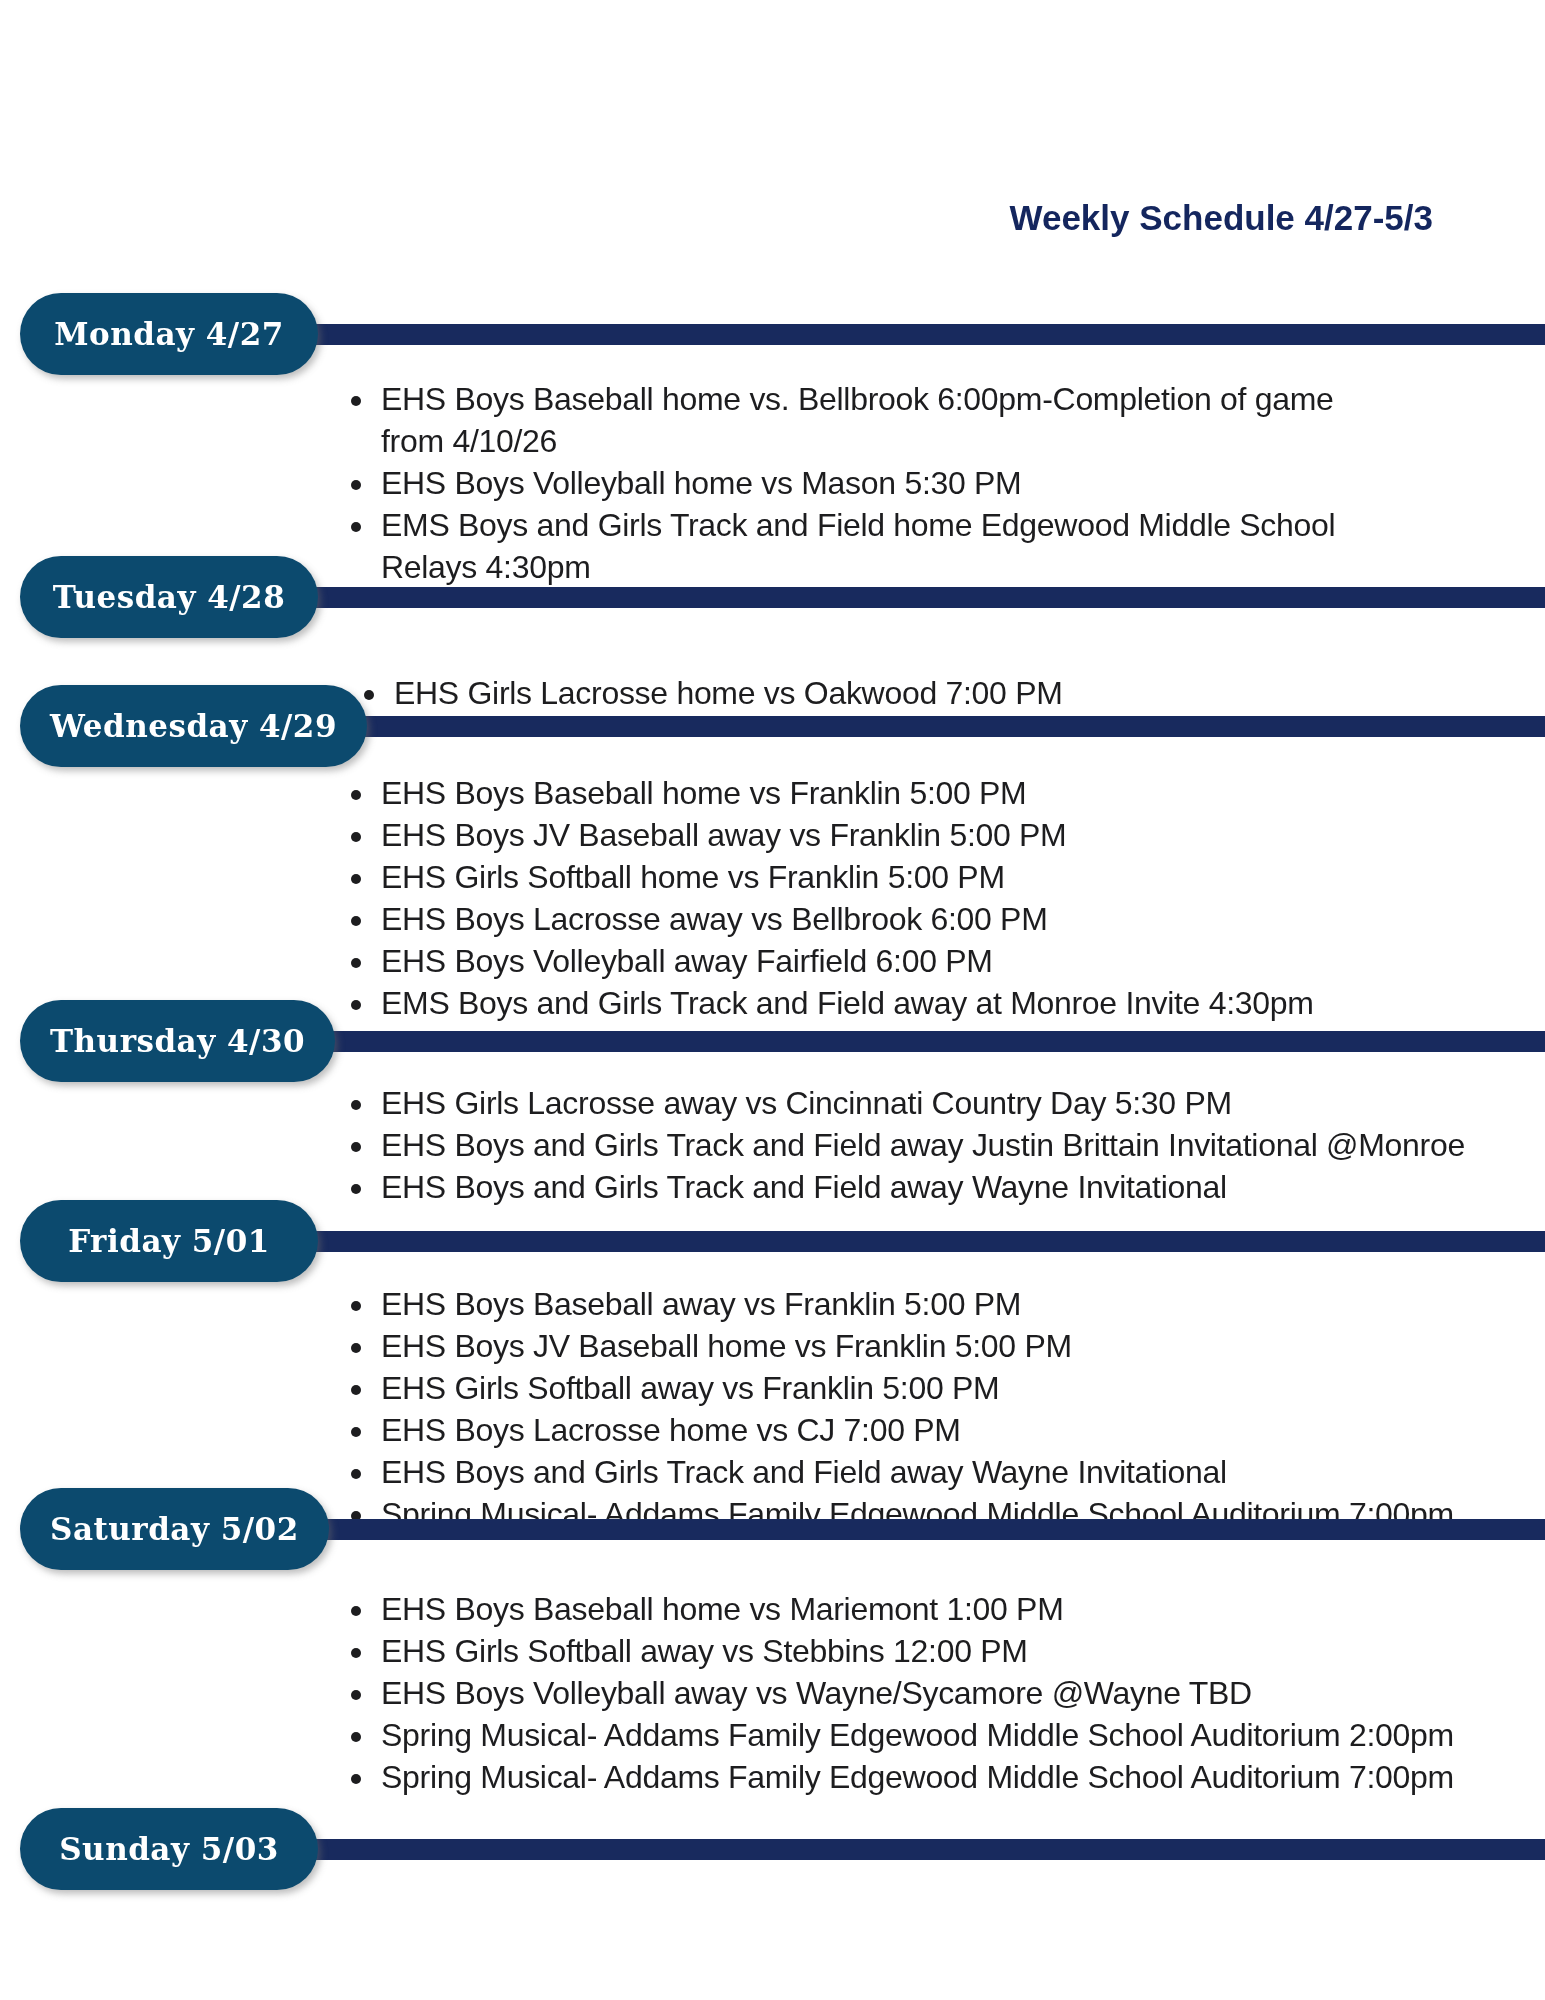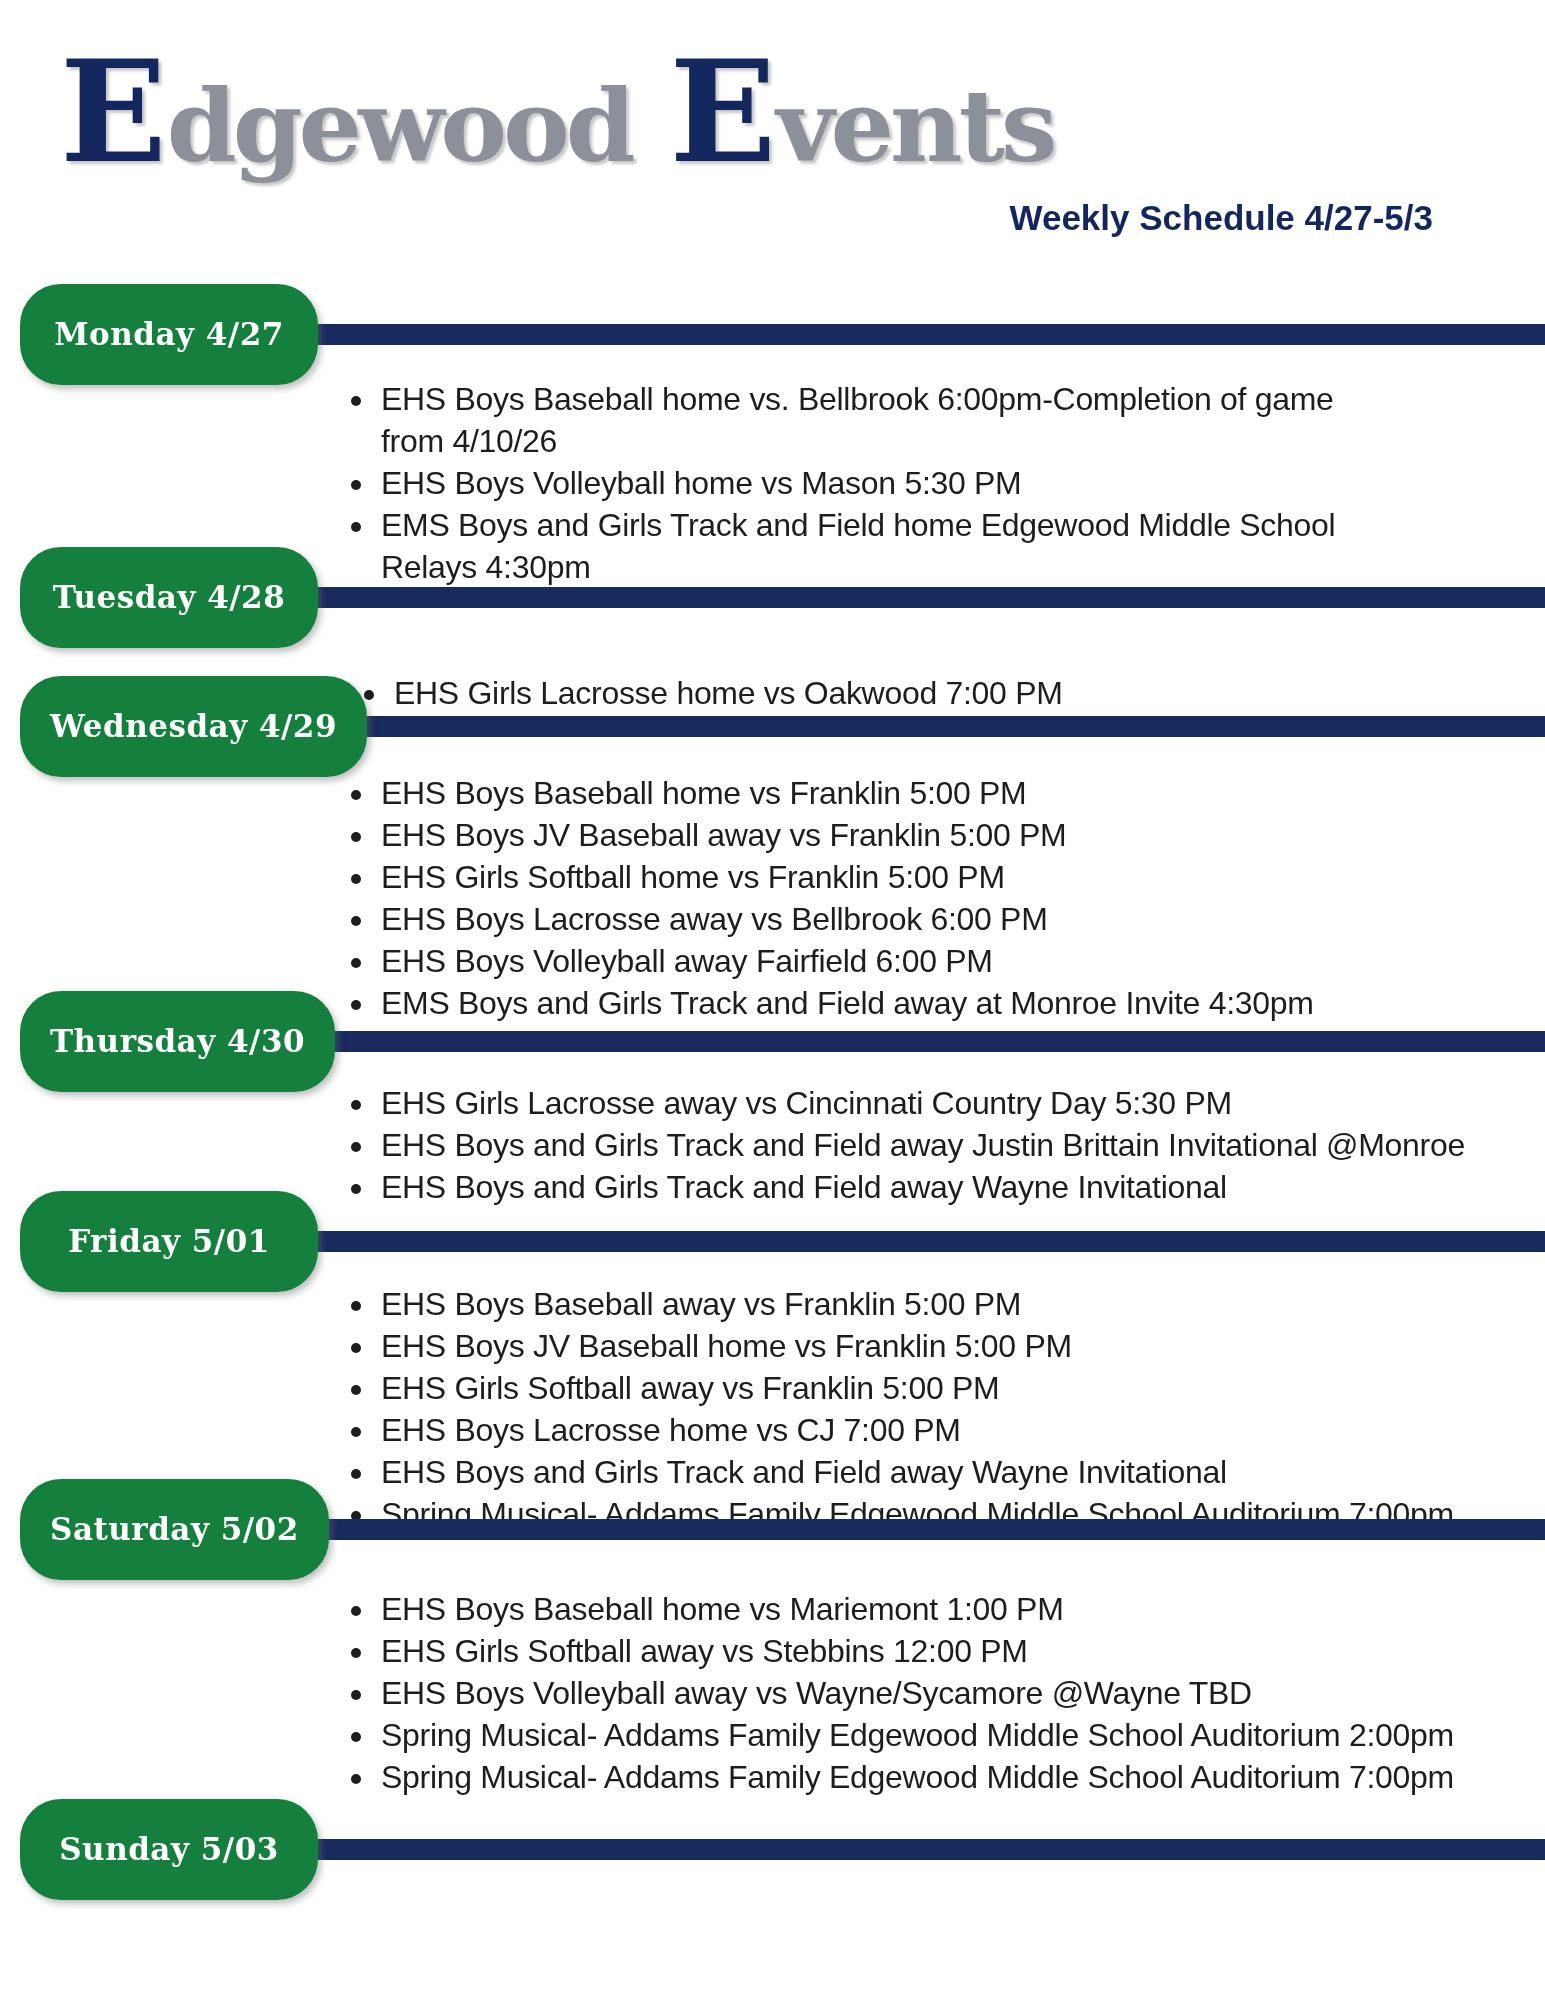--- a/index.html
+++ b/index.html
@@ -48,23 +48,23 @@
   .day-header {
     position: absolute;
     left: 20px;
     right: 0;
     height: 82px;
     display: flex;
     align-items: center;
     z-index: 2;
   }
   .pill {
-    background: #15803d;
+    background: #0c4a6e;
     color: #ffffff;
-    height: 101px;
+    height: 82px;
     min-width: 298px;
     padding: 0 30px;
     border-radius: 41px;
     display: flex;
     align-items: center;
     justify-content: center;
     font-family: "DejaVu Serif", serif;
     font-weight: bold;
     font-size: 31px;
     letter-spacing: 0.5px;
@@ -110,23 +110,20 @@
   .lst-fri { top: 1283px; width: 1175px; }
   .hdr-sat { top: 1488px; }
   .lst-sat { top: 1588px; width: 1175px; }
   .hdr-sun { top: 1808px; }
 </style>
 </head>
 <body>
 
 <div class="page">
 
-  <div class="title">
-    <span class="cap">E</span><span>dgewood</span><span class="cap cap2">E</span><span>vents</span>
-  </div>
 
   <div class="subtitle">Weekly Schedule 4/27-5/3</div>
 
   <div class="day-header hdr-mon">
     <div class="pill">
         <span>Monday 4/27</span>
       </div>
     <div class="rule"></div>
   </div>
   <ul class="events lst-mon">

